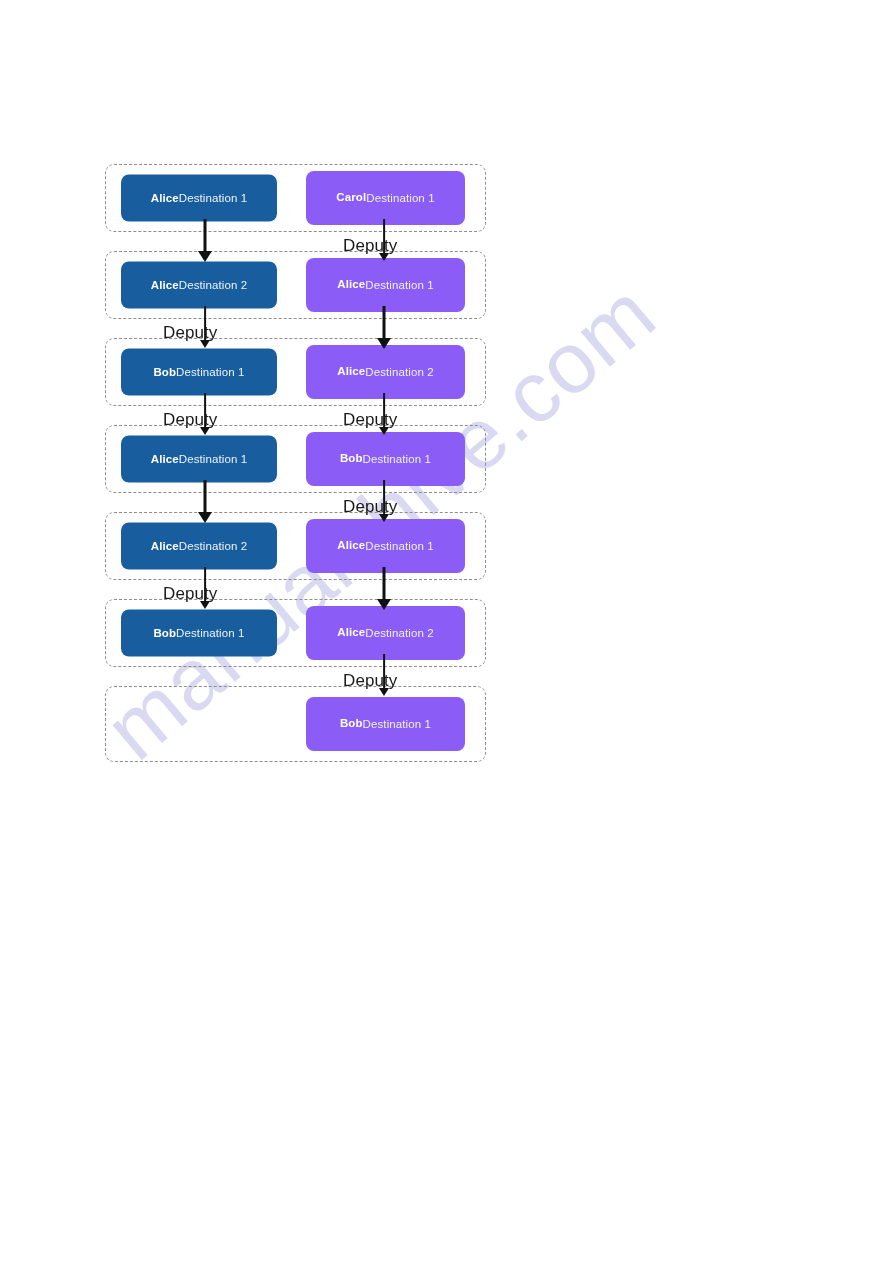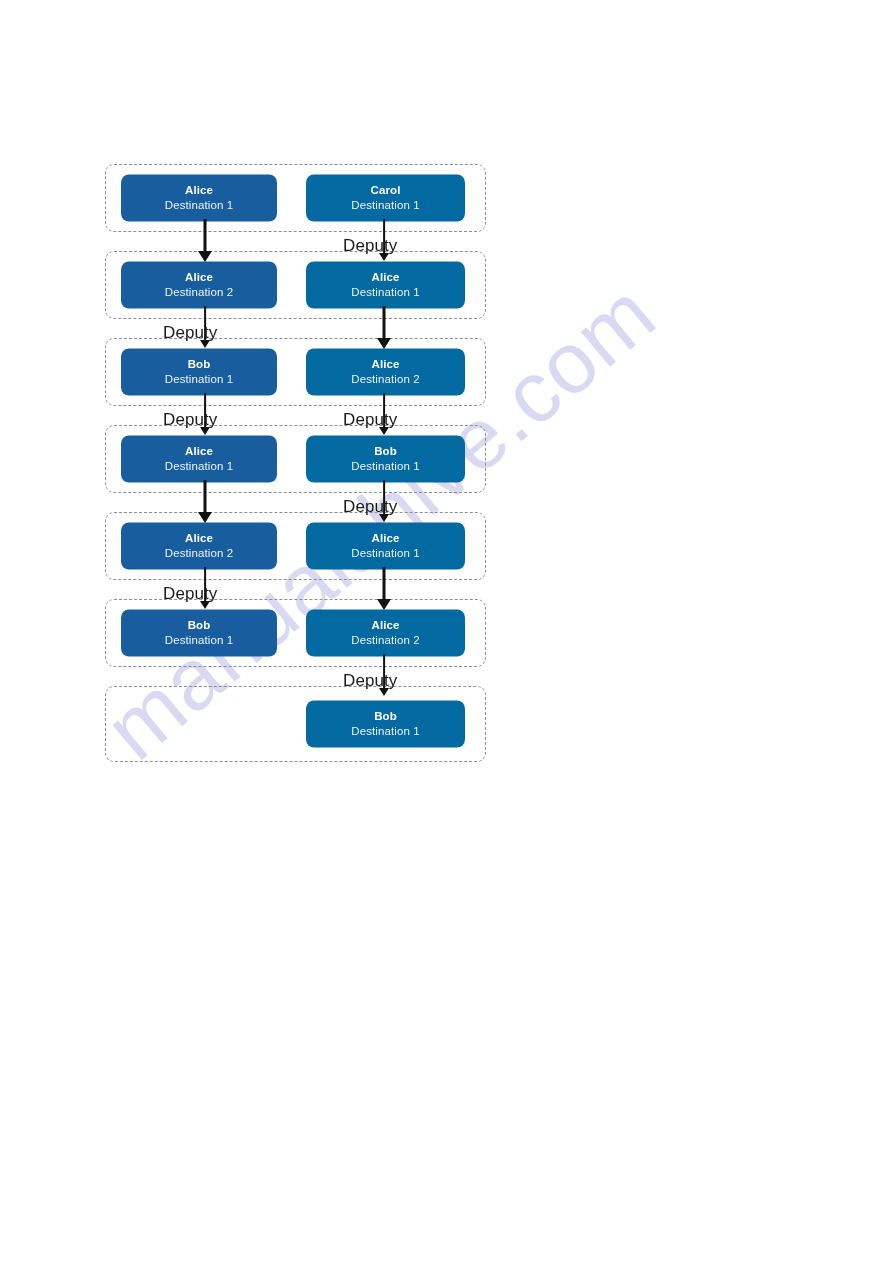--- a/index.html
+++ b/index.html
@@ -63,37 +63,37 @@
     margin-bottom: 0;
   }
 
   .node {
     position: absolute;
     top: 50%;
     transform: translateY(-50%);
     box-sizing: border-box;
     border-radius: 8px;
     display: flex;
-    flex-direction: column;
+    flex-direction: row;
     align-items: center;
     justify-content: center;
     line-height: 1.18;
     z-index: 3;
   }
   .node.col-left {
     left: 15px;
     width: 156px;
     height: 47px;
     background: #185e9e;
   }
   .node.col-right {
     left: 200px;
     width: 159px;
-    height: 47px;
-    background: #0369a1;
+    height: 54px;
+    background: #8b5cf6;
     justify-content: center;
   }
   .node .nm {
     font-size: 11.5px;
     font-weight: bold;
     color: #ffffff;
     letter-spacing: 0.1px;
   }
   .node .dst {
     font-size: 11.5px;

